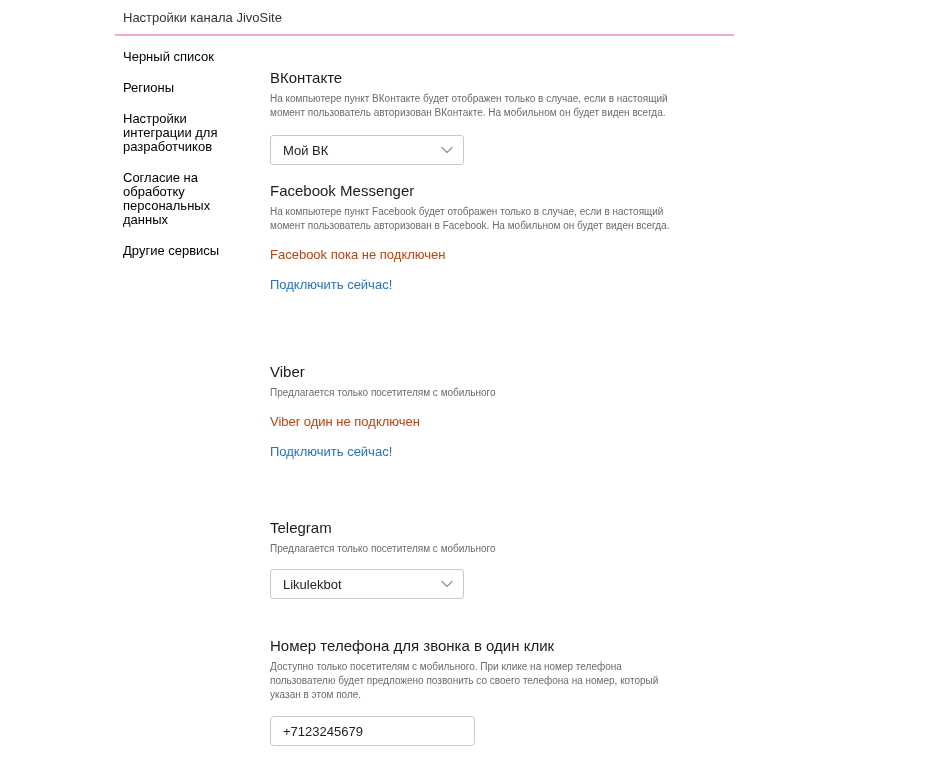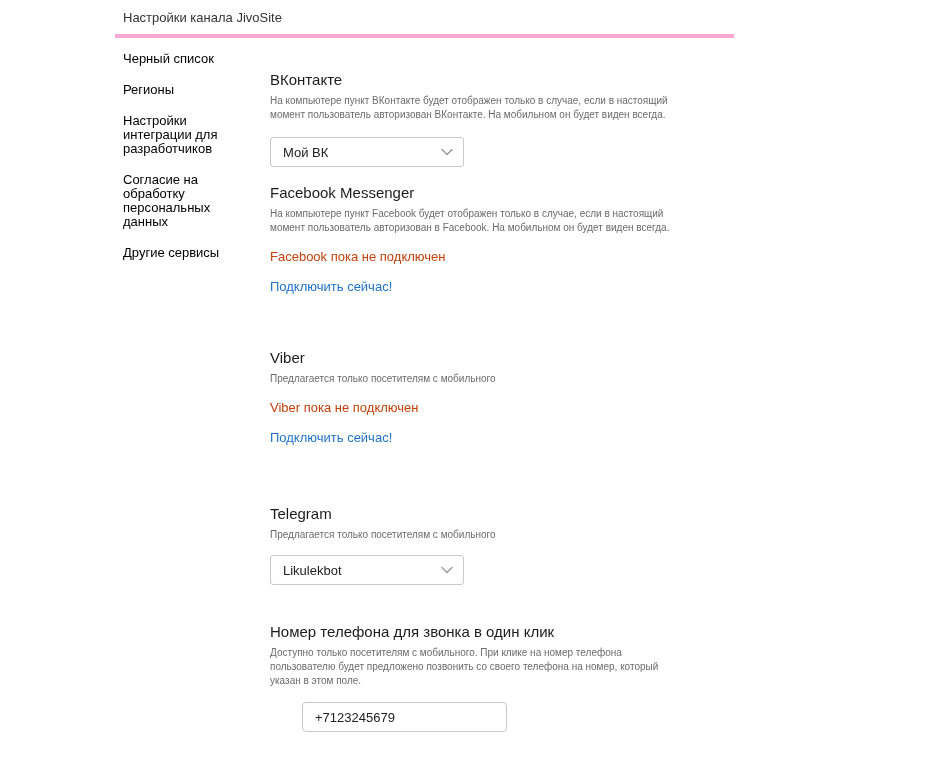--- a/index.html
+++ b/index.html
@@ -10,21 +10,21 @@
     color: #222;
     overflow: hidden;
   }
   .page { width: 951px; height: 764px; position: relative; }
 
   
   .header {
     margin-left: 115px;
     width: 619px;
     padding: 10px 0 8px 8px;
-    border-bottom: 4px solid #f9a8d4;
+    border-bottom: 2px solid #f9a8d4;
   }
   .header-title {
     font-size: 13px;
     color: #333;
     line-height: 16px;
   }
 
   
   .layout { display: flex; padding-left: 123px; padding-top: 14px; }
 
@@ -35,21 +35,21 @@
     line-height: 14px;
     color: #000000;
     margin-bottom: 17px;
     cursor: pointer;
   }
 
   
   .content { width: 440px; padding-top: 19px; }
   .section { }
   .mb35 { margin-bottom: 17px; }
-  .mb45 { margin-bottom: 54px; }
+  .mb45 { margin-bottom: 70px; }
   .mb44 { margin-bottom: 59px; }
   .mb38 { margin-bottom: 38px; }
   .section-title {
     font-size: 15px;
     font-weight: 500;
     line-height: 17px;
     color: #1c1c1c;
     margin-bottom: 6px;
   }
   .section-desc {
@@ -95,21 +95,20 @@
   .text-input {
     width: 205px; height: 30px;
     border: 1px solid #c9c9c9;
     border-radius: 4px;
     padding: 0 12px;
     font-size: 13px;
     font-family: "Liberation Sans", sans-serif;
     color: #222;
     outline: none;
     background: #fff;
-    margin-left: 32px;
   }
 </style>
 </head>
 <body>
 
 <div class="page">
 
   <div class="header">
     <div class="header-title">Настройки канала JivoSite</div>
   </div>
@@ -140,21 +139,21 @@
       <div class="section mb45">
         <div class="section-title">Facebook Messenger</div>
         <div class="section-desc">На компьютере пункт Facebook будет отображен только в случае, если в настоящий момент пользователь авторизован в Facebook. На мобильном он будет виден всегда.</div>
         <div class="status-line">Facebook пока не подключен</div>
         <a class="connect-link">Подключить сейчас!</a>
       </div>
 
       <div class="section mb44">
         <div class="section-title">Viber</div>
         <div class="section-desc desc-tight">Предлагается только посетителям с мобильного</div>
-        <div class="status-line">Viber пока не подключен</div>
+        <div class="status-line">Viber один не подключен</div>
         <a class="connect-link">Подключить сейчас!</a>
       </div>
 
       <div class="section mb38">
         <div class="section-title">Telegram</div>
         <div class="section-desc" style="margin-bottom:13px;">Предлагается только посетителям с мобильного</div>
         <div class="select-box">
           <span class="select-value">Likulekbot</span>
           <svg class="chevron" viewBox="0 0 12 8" fill="none">
             <path d="M1 1.5 L6 6.5 L11 1.5" stroke="#999999" stroke-width="1.4" fill="none" stroke-linecap="round" stroke-linejoin="round"></path>

